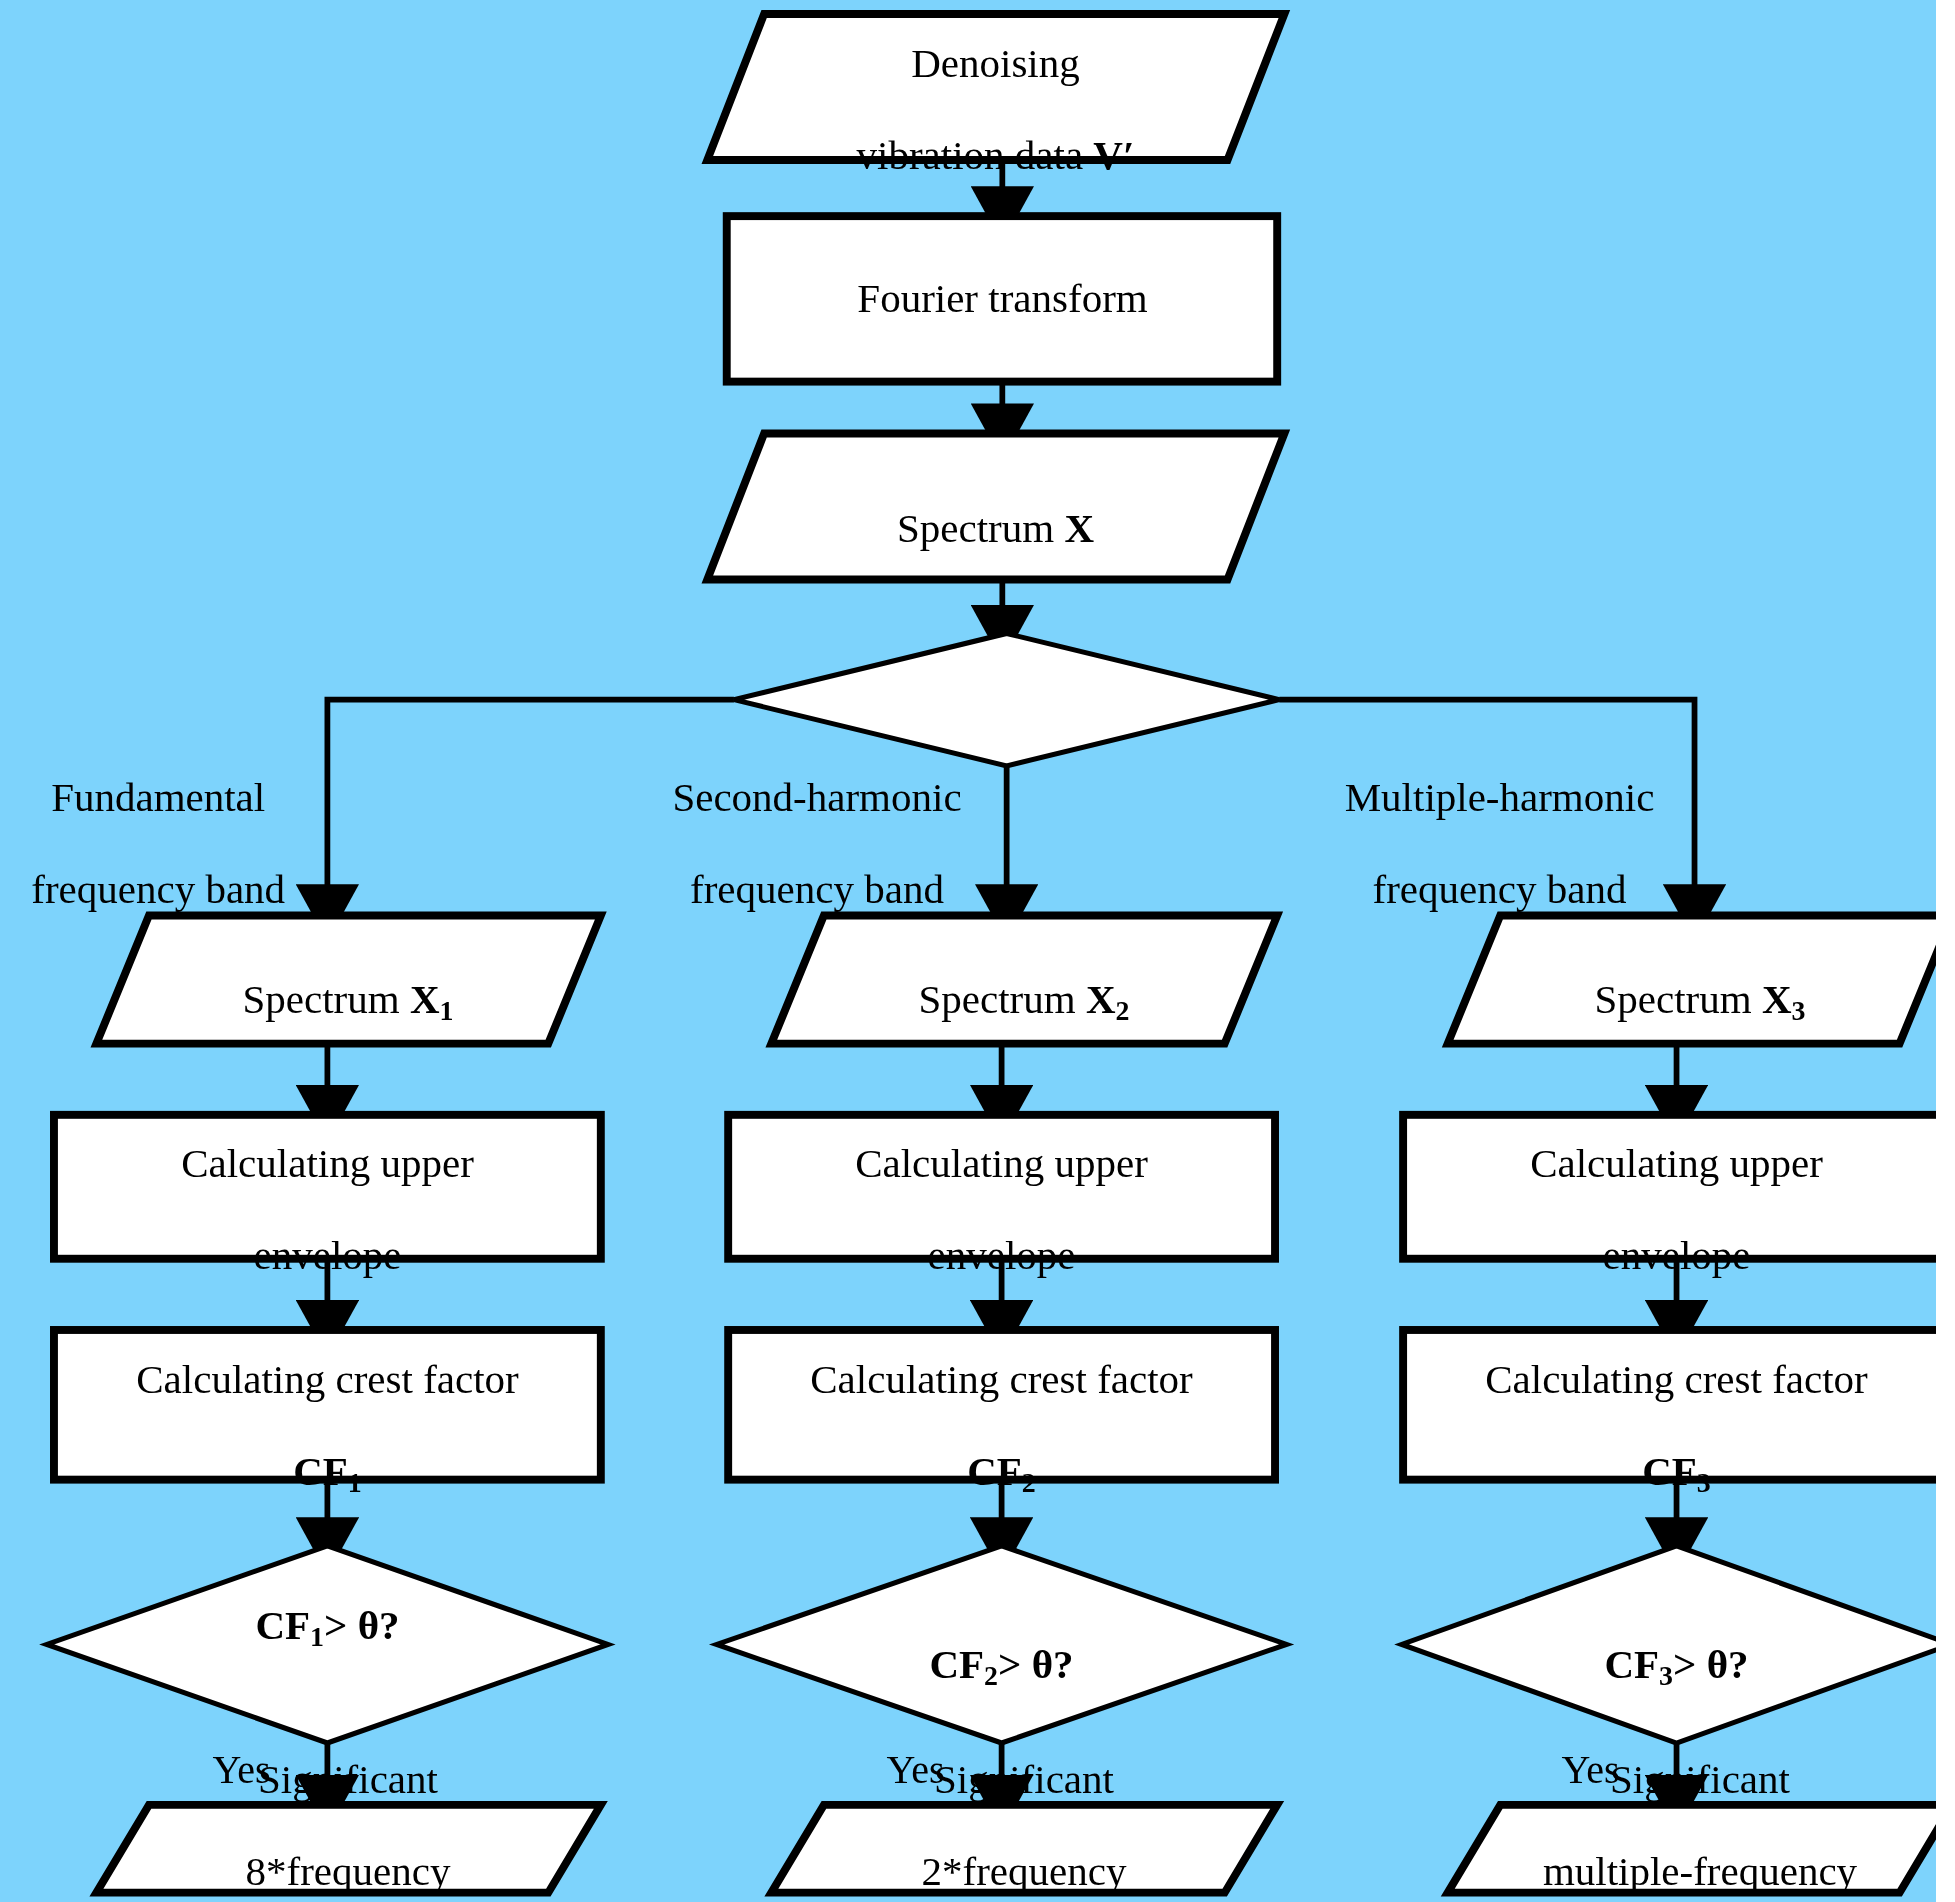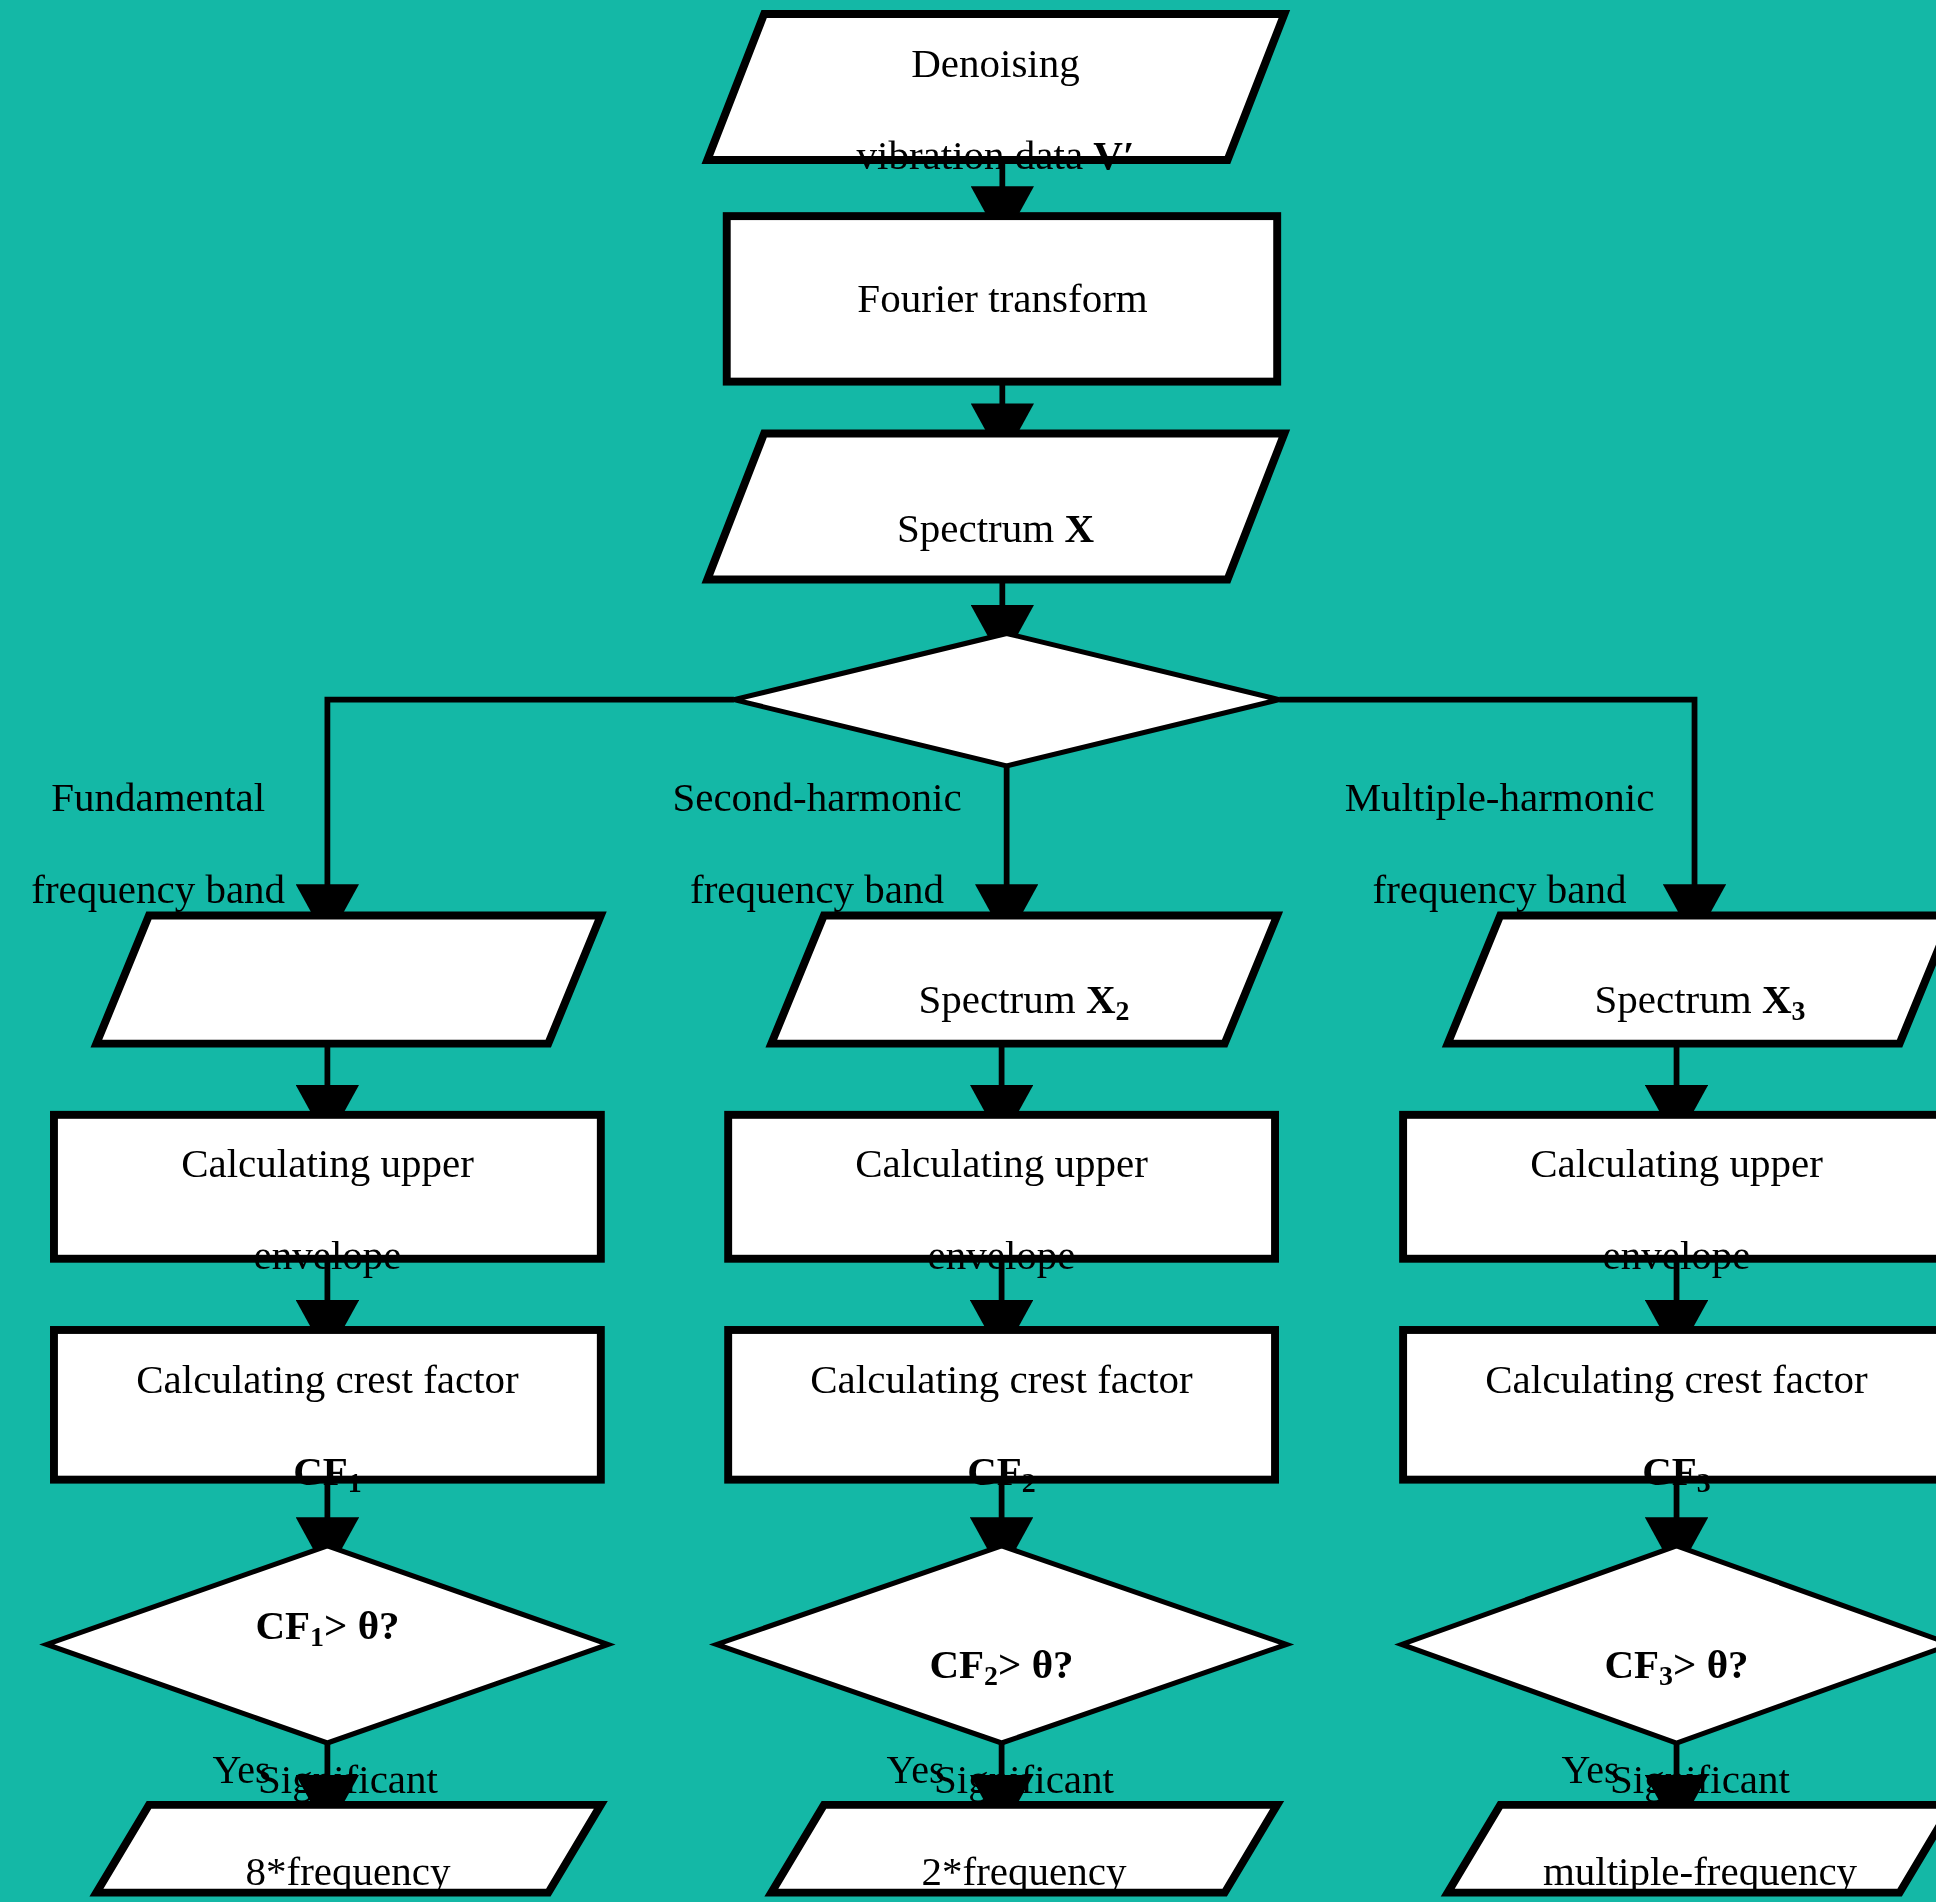--- a/index.html
+++ b/index.html
@@ -1,17 +1,17 @@
 <!DOCTYPE html>
 <html style="font-size:11.5px"><head>
 <meta charset="utf-8">
 <style>
   html,body{margin:0;padding:0;background:#ffffff;}
   body{font-family:"Liberation Serif","DejaVu Serif",serif;}
-  #stage{position:relative;width:1936px;height:1903px;background:#14b8a6;overflow:hidden;}
+  #stage{position:relative;width:1936px;height:1903px;background:#7dd3fc;overflow:hidden;}
   svg#flow{position:absolute;left:0;top:0;width:1955px;height:1903px;}
   .shape-fill{fill:#ffffff;}
   .shape-stroke{stroke:#000000;}
   .thick{stroke-width:11;}
   .thin{stroke-width:7;}
   .conn{stroke:#000000;stroke-width:8;fill:none;}
   .arrowhead{fill:#000000;}
   .lbl{position:absolute;text-align:center;color:#000000;line-height:1.12;
        white-space:pre-line;display:flex;align-items:center;justify-content:center;
        font-family:"Liberation Serif","DejaVu Serif",serif;}
@@ -127,20 +127,25 @@
     </span>
   </div>
 
   <div class="lbl t-branch" style="left:1323px;top:774px;width:353px;height:94px;">
     <span>
       <span>Multiple-harmonic</span><br>
       <span>frequency band</span>
     </span>
   </div>
 
+  <div class="lbl t-node" style="left:96px;top:915px;width:504px;height:128px;">
+    <span>
+      <span>Spectrum </span><span class="bold">X</span><span class="bold sub">1</span>
+    </span>
+  </div>
   <div class="lbl t-node" style="left:54px;top:1115px;width:547px;height:144px;">
     <span>
       <span>Calculating upper</span><br>
       <span>envelope</span>
     </span>
   </div>
   <div class="lbl t-node" style="left:54px;top:1330px;width:547px;height:150px;">
     <span>
       <span>Calculating crest factor</span><br>
       <span class="bold">CF</span><span class="bold sub">1</span>

